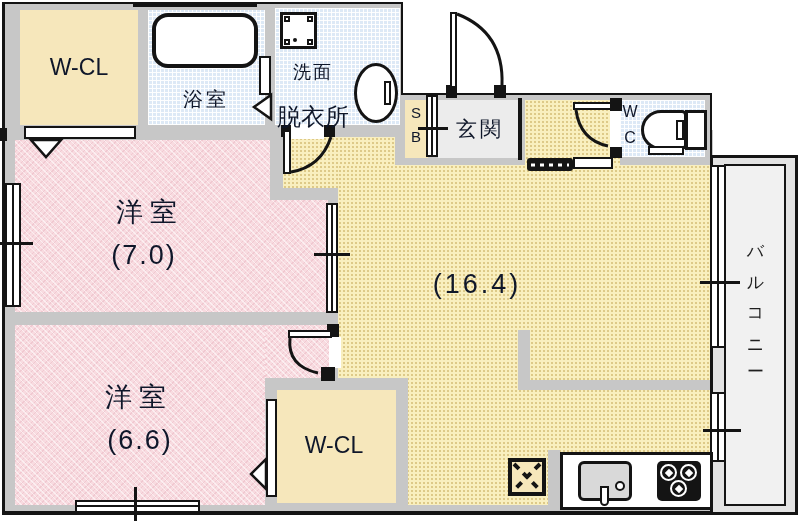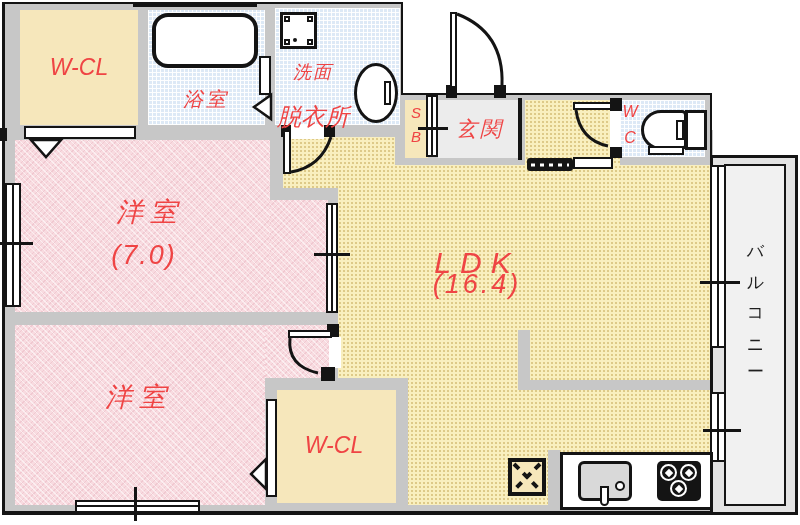--- a/index.html
+++ b/index.html
@@ -23,21 +23,21 @@
   .jamb{position:absolute;background:#141414;}
   .gap{position:absolute;background:#fff;}
   .win-v{position:absolute;background:
       linear-gradient(to right,transparent calc(50% - 1px),#141414 calc(50% - 1px),#141414 calc(50% + 1px),transparent calc(50% + 1px)),#fff;
       border:2px solid #141414;box-sizing:border-box;}
   .win-h{position:absolute;background:
       linear-gradient(to bottom,transparent calc(50% - 1px),#141414 calc(50% - 1px),#141414 calc(50% + 1px),transparent calc(50% + 1px)),#fff;
       border:2px solid #141414;box-sizing:border-box;}
   .tick{position:absolute;background:#141414;}
   .lbl{position:absolute;transform:translate(-50%,-50%);white-space:nowrap;
-       color:#ef4444;text-align:center;font-style:italic;}
+       color:#0f172a;text-align:center;}
   svg.overlay{position:absolute;left:0;top:0;pointer-events:none;}
   .corner-sq{position:absolute;width:6px;height:6px;border:2px solid #141414;background:#fff;box-sizing:border-box;}
   .burner{position:absolute;width:17px;height:17px;border-radius:50%;background:#141414;border:2px solid #fff;box-sizing:border-box;}
   .burner:after{content:"";position:absolute;left:50%;top:50%;width:6px;height:6px;background:#fff;transform:translate(-50%,-50%) rotate(45deg);}
   .stepdash{position:absolute;background:#141414;border-radius:3px;}
   .stepdash:after{content:"";position:absolute;left:4px;right:4px;top:50%;height:3px;transform:translateY(-50%);
        background:repeating-linear-gradient(90deg,#fff 0 4px,transparent 4px 9px);}
 </style>
 </head>
 <body>
@@ -170,18 +170,18 @@
   <div class="lbl" style="left:313px;top:72px;font-size:18px;letter-spacing:2px;">洗面</div>
   <div class="lbl" style="left:313px;top:117px;font-size:24px;">脱衣所</div>
   <div class="lbl" style="left:416px;top:112px;font-size:15px;">S</div>
   <div class="lbl" style="left:416px;top:136px;font-size:15px;">B</div>
   <div class="lbl" style="left:480px;top:129px;font-size:21px;letter-spacing:3px;">玄関</div>
   <div class="lbl" style="left:630px;top:112px;font-size:16px;">W</div>
   <div class="lbl" style="left:630px;top:138px;font-size:16px;">C</div>
   <div class="lbl" style="left:150px;top:212px;font-size:27px;letter-spacing:7px;">洋室</div>
   <div class="lbl" style="left:144px;top:255px;font-size:27px;letter-spacing:2px;">(7.0)</div>
   <div class="lbl" style="left:139px;top:397px;font-size:27px;letter-spacing:7px;">洋室</div>
+  <div class="lbl" style="left:140px;top:440px;font-size:27px;letter-spacing:2px;">(6.6)</div>
   <div class="lbl" style="left:334px;top:445px;font-size:23px;">W-CL</div>
-  <div class="lbl" style="left:477px;top:263px;font-size:30px;letter-spacing:9px;">LDK</div>
   <div class="lbl" style="left:477px;top:284px;font-size:27px;letter-spacing:3px;">(16.4)</div>
   <div class="abs" style="left:744px;top:232px;font-size:17px;writing-mode:vertical-rl;letter-spacing:13px;color:#1f1f1f;">バルコニー</div>
 
 </div>
 
 </body></html>

